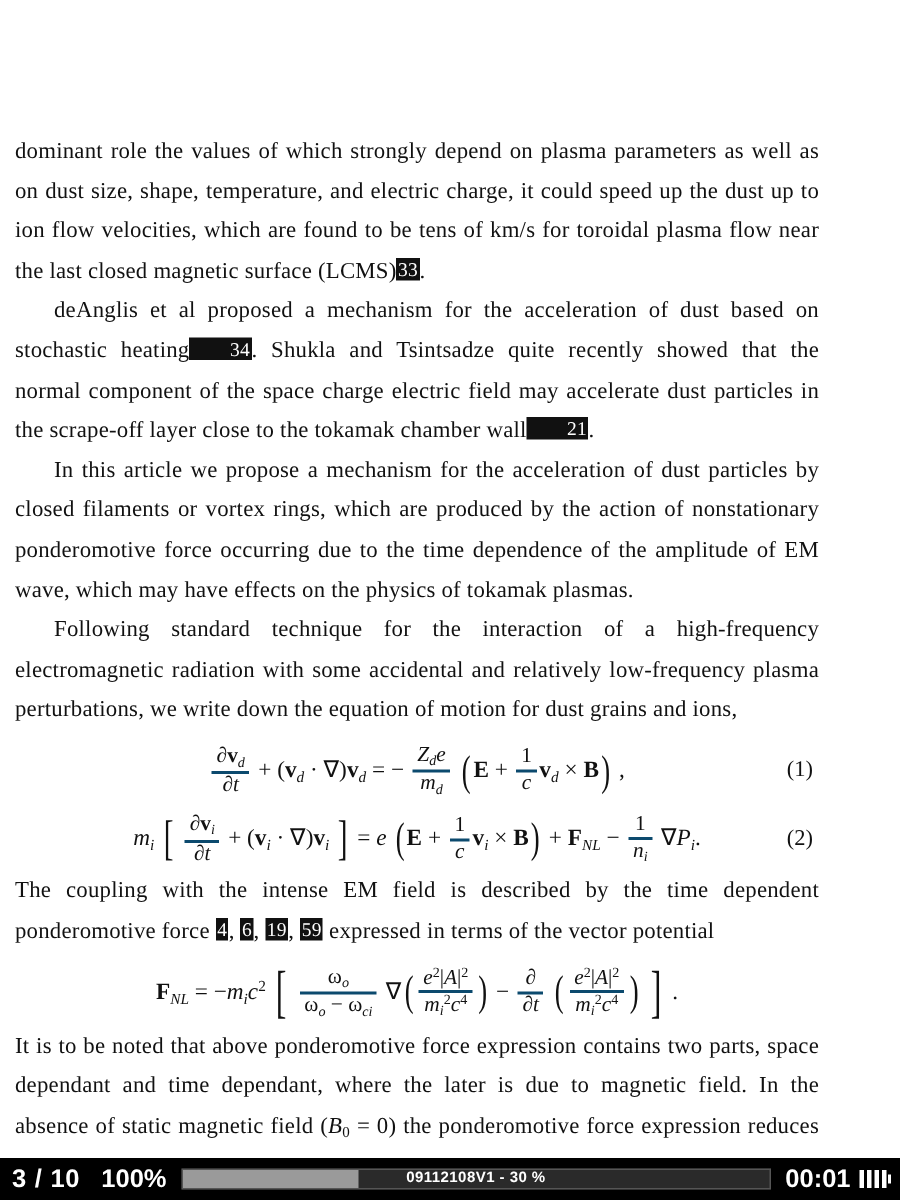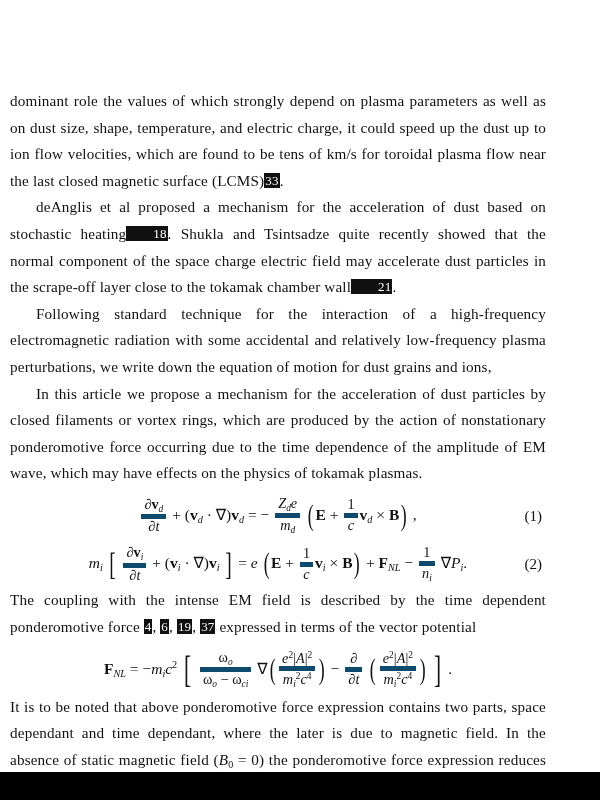--- a/index.html
+++ b/index.html
@@ -87,21 +87,21 @@
     display: inline-block;
     vertical-align: middle;
     text-align: center;
     font-size: 0.92em;
     line-height: 1.12;
     margin: 0 2px;
   }
   .frac .num {
     display: block;
     padding: 0 3px;
-    border-bottom: 5px solid #0c4a6e;
+    border-bottom: 2px solid #0c4a6e;
   }
   .frac .den {
     display: block;
     padding: 0 3px;
   }
   .paren-big {
     display: inline-block;
     font-size: 1.85em;
     vertical-align: middle;
     font-weight: 300;
@@ -208,25 +208,25 @@
 </head>
 <body>
 
 <div class="device">
 
   <div class="page">
     <div class="page-inner">
 
       <p class="para">dominant role the values of which strongly depend on plasma parameters as well as on dust size, shape, temperature, and electric charge, it could speed up the dust up to ion flow velocities, which are found to be tens of km/s for toroidal plasma flow near the last closed magnetic surface (LCMS)<span class="refbox">33</span>.</p>
 
-      <p class="para indent">deAnglis et al proposed a mechanism for the acceleration of dust based on stochastic heating<span class="refbox">18</span>. Shukla and Tsintsadze quite recently showed that the normal component of the space charge electric field may accelerate dust particles in the scrape-off layer close to the tokamak chamber wall<span class="refbox">21</span>.</p>
+      <p class="para indent">deAnglis et al proposed a mechanism for the acceleration of dust based on stochastic heating<span class="refbox">34</span>. Shukla and Tsintsadze quite recently showed that the normal component of the space charge electric field may accelerate dust particles in the scrape-off layer close to the tokamak chamber wall<span class="refbox">21</span>.</p>
+
+      <p class="para indent">In this article we propose a mechanism for the acceleration of dust particles by closed filaments or vortex rings, which are produced by the action of nonstationary ponderomotive force occurring due to the time dependence of the amplitude of EM wave, which may have effects on the physics of tokamak plasmas.</p>
 
       <p class="para indent">Following standard technique for the interaction of a high-frequency electromagnetic radiation with some accidental and relatively low-frequency plasma perturbations, we write down the equation of motion for dust grains and ions,</p>
-
-      <p class="para indent">In this article we propose a mechanism for the acceleration of dust particles by closed filaments or vortex rings, which are produced by the action of nonstationary ponderomotive force occurring due to the time dependence of the amplitude of EM wave, which may have effects on the physics of tokamak plasmas.</p>
 
       <div class="eq-row">
         <div class="eq-body">
           <span class="frac"><span class="num">∂<b class="mb">v</b><sub class="sb"><i class="mi">d</i></sub></span><span class="den">∂<i class="mi">t</i></span></span>
           + (<b class="mb">v</b><sub class="sb"><i class="mi">d</i></sub> · ∇)<b class="mb">v</b><sub class="sb"><i class="mi">d</i></sub> = −
           <span class="frac"><span class="num"><i class="mi">Z</i><sub class="sb"><i class="mi">d</i></sub><i class="mi">e</i></span><span class="den"><i class="mi">m</i><sub class="sb"><i class="mi">d</i></sub></span></span>
           <span class="paren-big">(</span><b class="mb">E</b> + <span class="frac"><span class="num">1</span><span class="den"><i class="mi">c</i></span></span><b class="mb">v</b><sub class="sb"><i class="mi">d</i></sub> × <b class="mb">B</b><span class="paren-big">)</span> ,
         </div>
         <div class="eq-num">(1)</div>
       </div>
@@ -240,34 +240,50 @@
           <span class="brk-big">]</span>
           = <i class="mi">e</i>
           <span class="paren-big">(</span><b class="mb">E</b> + <span class="frac"><span class="num">1</span><span class="den"><i class="mi">c</i></span></span><b class="mb">v</b><sub class="sb"><i class="mi">i</i></sub> × <b class="mb">B</b><span class="paren-big">)</span>
           + <b class="mb">F</b><sub class="sb"><i class="mi">NL</i></sub> −
           <span class="frac"><span class="num">1</span><span class="den"><i class="mi">n</i><sub class="sb"><i class="mi">i</i></sub></span></span>
           ∇<i class="mi">P</i><sub class="sb"><i class="mi">i</i></sub>.
         </div>
         <div class="eq-num">(2)</div>
       </div>
 
-      <p class="para">The coupling with the intense EM field is described by the time dependent ponderomotive force <span class="refbox">4</span>, <span class="refbox">6</span>, <span class="refbox">19</span>, <span class="refbox">37</span> expressed in terms of the vector potential</p>
+      <p class="para">The coupling with the intense EM field is described by the time dependent ponderomotive force <span class="refbox">4</span>, <span class="refbox">6</span>, <span class="refbox">19</span>, <span class="refbox">59</span> expressed in terms of the vector potential</p>
 
       <div class="eq-row">
         <div class="eq-body">
           <b class="mb">F</b><sub class="sb"><i class="mi">NL</i></sub> = −<i class="mi">m</i><sub class="sb"><i class="mi">i</i></sub><i class="mi">c</i><sup class="sp">2</sup>
           <span class="paren-xl">[</span>
           <span class="frac"><span class="num">ω<sub class="sb"><i class="mi">o</i></sub></span><span class="den">ω<sub class="sb"><i class="mi">o</i></sub> − ω<sub class="sb"><i class="mi">ci</i></sub></span></span>
           ∇<span class="paren-big">(</span><span class="frac"><span class="num"><i class="mi">e</i><sup class="sp">2</sup>|<i class="mi">A</i>|<sup class="sp">2</sup></span><span class="den"><i class="mi">m</i><sub class="sb"><i class="mi">i</i></sub><sup class="sp">2</sup><i class="mi">c</i><sup class="sp">4</sup></span></span><span class="paren-big">)</span>
           −
           <span class="frac"><span class="num">∂</span><span class="den">∂<i class="mi">t</i></span></span>
           <span class="paren-big">(</span><span class="frac"><span class="num"><i class="mi">e</i><sup class="sp">2</sup>|<i class="mi">A</i>|<sup class="sp">2</sup></span><span class="den"><i class="mi">m</i><sub class="sb"><i class="mi">i</i></sub><sup class="sp">2</sup><i class="mi">c</i><sup class="sp">4</sup></span></span><span class="paren-big">)</span>
           <span class="paren-xl">]</span> .
         </div>
       </div>
 
       <p class="para">It is to be noted that above ponderomotive force expression contains two parts, space dependant and time dependant, where the later is due to magnetic field. In the absence of static magnetic field (<i class="mi">B</i><sub class="sb">0</sub> = 0) the ponderomotive force expression reduces to the ordinary one.In an electron-depleted plasma, or equivalently for oscillations well below the</p>
 
     </div>
   </div>
 
+  <div class="toolbar">
+    <div class="tb-page">3 / 10</div>
+    <div class="tb-zoom">100%</div>
+    <div class="tb-progress">
+      <div class="fill" style="width: 30%;"></div>
+      <div class="plabel">09112108V1 - 30 %</div>
+    </div>
+    <div class="tb-clock">00:01</div>
+    <div class="tb-batt">
+      <span class="cell"></span>
+        <span class="cell"></span>
+        <span class="cell"></span>
+        <span class="cell"></span>
+        <span class="cap"></span>
+    </div>
+  </div>
 
 </div>
 
 </body></html>

